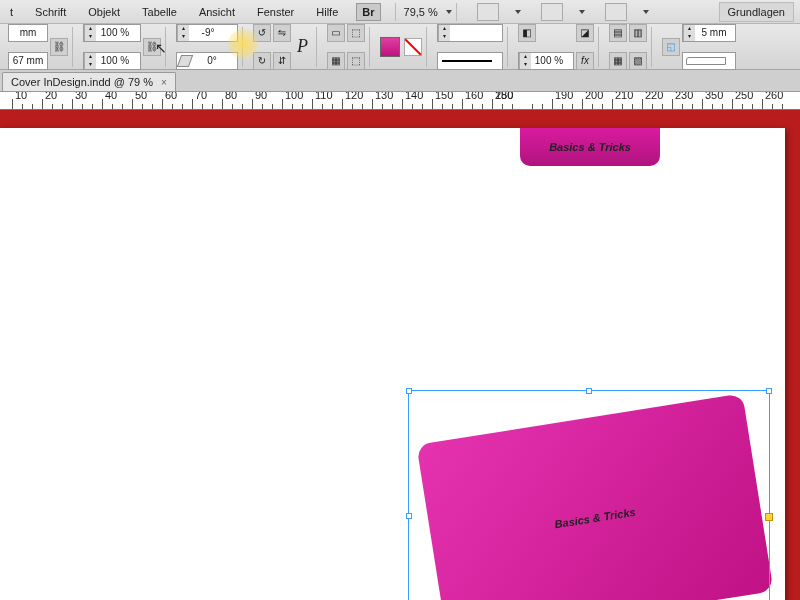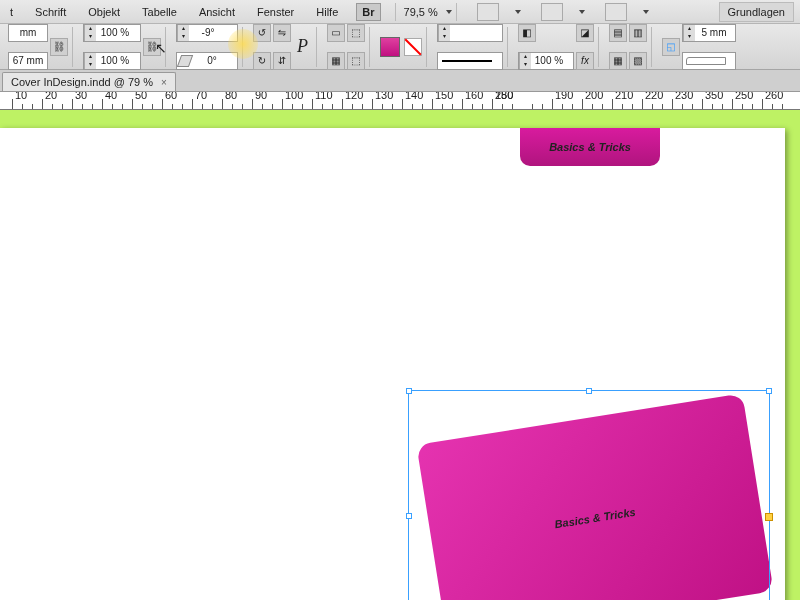--- a/index.html
+++ b/index.html
@@ -21,21 +21,21 @@
 .fld .ar{display:flex;flex-direction:column;width:12px;}
 .fld .ar div{height:8px;background:#ddd;border-left:1px solid #aaa;font-size:6px;text-align:center;line-height:7px;}
 .ic{width:18px;height:18px;background:#d0d0d0;border:1px solid #aaa;display:flex;align-items:center;justify-content:center;font-size:10px;}
 .swatch{width:20px;height:20px;background:linear-gradient(#e040a0,#c01080);border:1px solid #666;}
 .tabbar{background:#cfcfcf;height:22px;border-bottom:1px solid #999;display:flex;align-items:flex-end;padding-left:2px;}
 .tab{background:#e6e6e6;border:1px solid #999;border-bottom:none;padding:3px 8px;display:flex;align-items:center;gap:8px;font-size:11px;border-radius:2px 2px 0 0;}
 .tab .x{font-size:10px;color:#666;cursor:pointer;}
 .ruler-h{background:#fff;height:18px;border-bottom:1px solid #777;display:flex;align-items:flex-end;position:relative;overflow:hidden;font-size:8px;}
 .ruler-h .tick{position:absolute;bottom:0;border-left:1px solid #555;height:10px;}
 .ruler-h .tick span{position:absolute;top:-10px;left:2px;}
-.workarea{position:relative;background:#bef264;height:490px;overflow:hidden;}
+.workarea{position:relative;background:#b91c1c;height:490px;overflow:hidden;}
 .page{position:absolute;left:0;top:18px;width:785px;height:490px;background:#fff;box-shadow:2px 2px 6px rgba(0,0,0,.4);}
 .badge{position:absolute;left:520px;top:0;width:140px;height:38px;background:linear-gradient(#d81b9e,#b0147e);border-radius:0 0 10px 10px;color:#fff;font-weight:bold;font-size:13px;display:flex;align-items:center;justify-content:center;font-style:italic;}
 .card{position:absolute;left:430px;top:290px;width:330px;height:200px;background:linear-gradient(135deg,#e533b0,#c01185);border-radius:14px;transform:rotate(-9deg);color:#fff;font-weight:bold;font-size:18px;display:flex;align-items:center;justify-content:center;font-style:italic;}
 .selbox{position:absolute;border:1px solid #39a0ff;}
 .handle{position:absolute;width:6px;height:6px;background:#fff;border:1px solid #39a0ff;}
 .yhandle{background:#ffd040;border:1px solid #cc9000;}
 .highlight{position:absolute;left:228px;top:29px;width:30px;height:30px;border-radius:50%;background:radial-gradient(rgba(255,220,80,.85),rgba(255,220,80,0));pointer-events:none;}
 .cursor{position:absolute;left:155px;top:40px;font-size:14px;pointer-events:none;}
 .shear{width:16px;height:14px;background:#ddd;transform:skewX(-20deg);border:1px solid #888;}
 </style>

